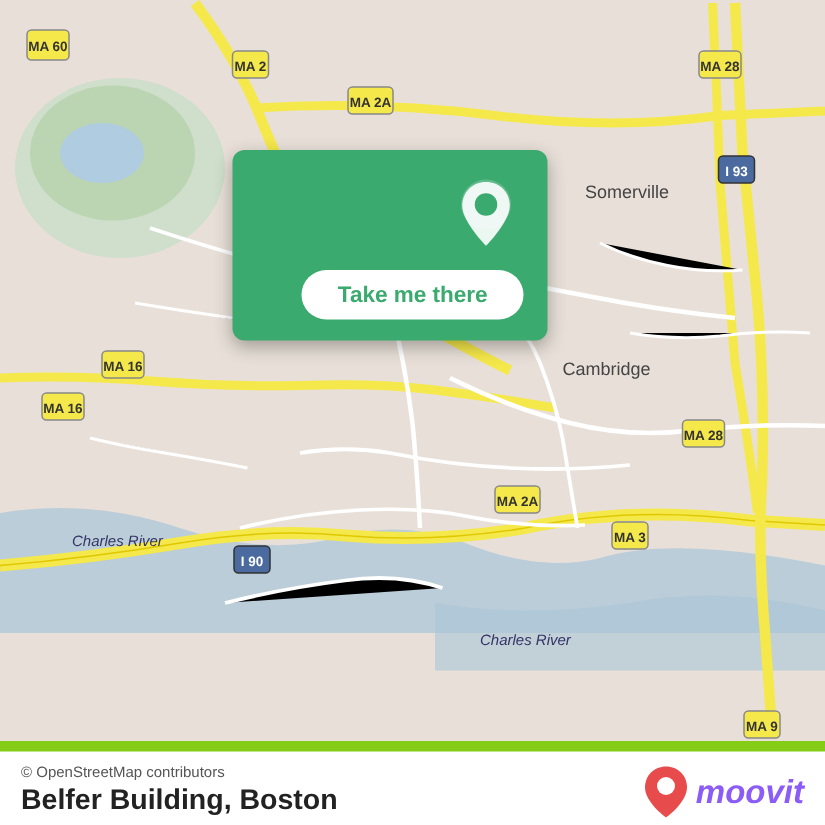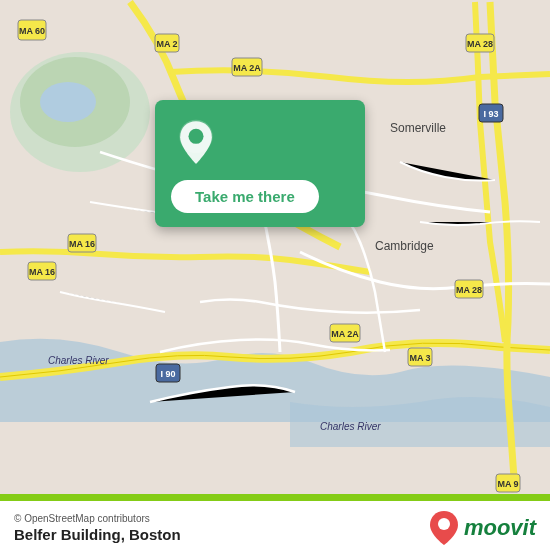--- a/index.html
+++ b/index.html
@@ -31,21 +31,21 @@
     
     #location-card {
       position: absolute;
       top: 100px;
       left: 155px;
       width: 210px;
       background-color: #3aaa6e;
       border-radius: 8px;
       display: flex;
       flex-direction: column;
-      align-items: flex-start;
+      align-items: flex-end;
       padding: 18px 16px 14px;
       box-shadow: 0 4px 12px rgba(0,0,0,0.3);
       z-index: 10;
     }
 
     #location-pin-icon {
       width: 50px;
       height: 50px;
       margin-bottom: 12px;
     }
@@ -79,21 +79,21 @@
       flex-direction: column;
       gap: 2px;
     }
 
     #osm-attribution {
       font-size: 10px;
       color: #555;
     }
 
     #location-label {
-      font-size: 15px;
+      font-size: 19px;
       font-weight: 600;
       color: #222;
     }
 
     #moovit-logo {
       display: flex;
       align-items: center;
       gap: 4px;
     }
 
@@ -207,15 +207,15 @@
   <div id="bottom-left">
     <span id="osm-attribution">© OpenStreetMap contributors</span>
     <span id="location-label">Belfer Building, Boston</span>
   </div>
   <div id="moovit-logo">
 
     <svg id="moovit-icon" viewBox="0 0 32 38" xmlns="http://www.w3.org/2000/svg">
       <path d="M16 2 C8 2 2 8 2 16 C2 26 16 36 16 36 C16 36 30 26 30 16 C30 8 24 2 16 2Z" fill="#e84b4b"></path>
       <circle cx="16" cy="15" r="6" fill="white"></circle>
     </svg>
-    <span id="moovit-text" style="font-size:22px;font-weight:700;color:#15803d;font-style:italic;font-family:Arial;">moovit</span>
+    <span id="moovit-text" style="font-size:22px;font-weight:700;color:#8b5cf6;font-style:italic;font-family:Arial;">moovit</span>
   </div>
 </div>
 
 </body></html>

